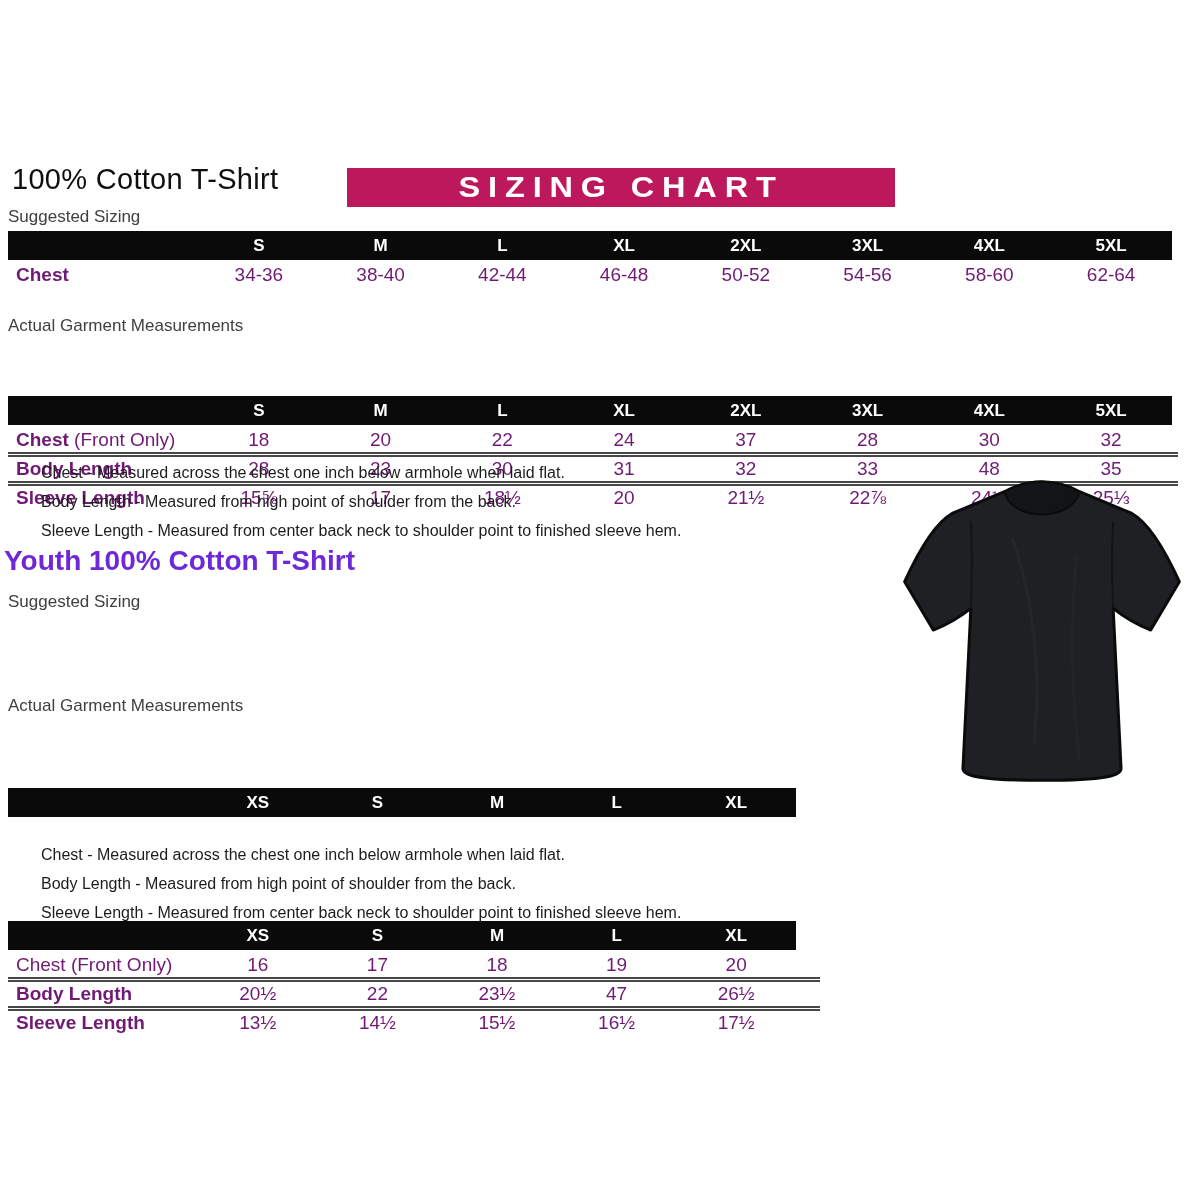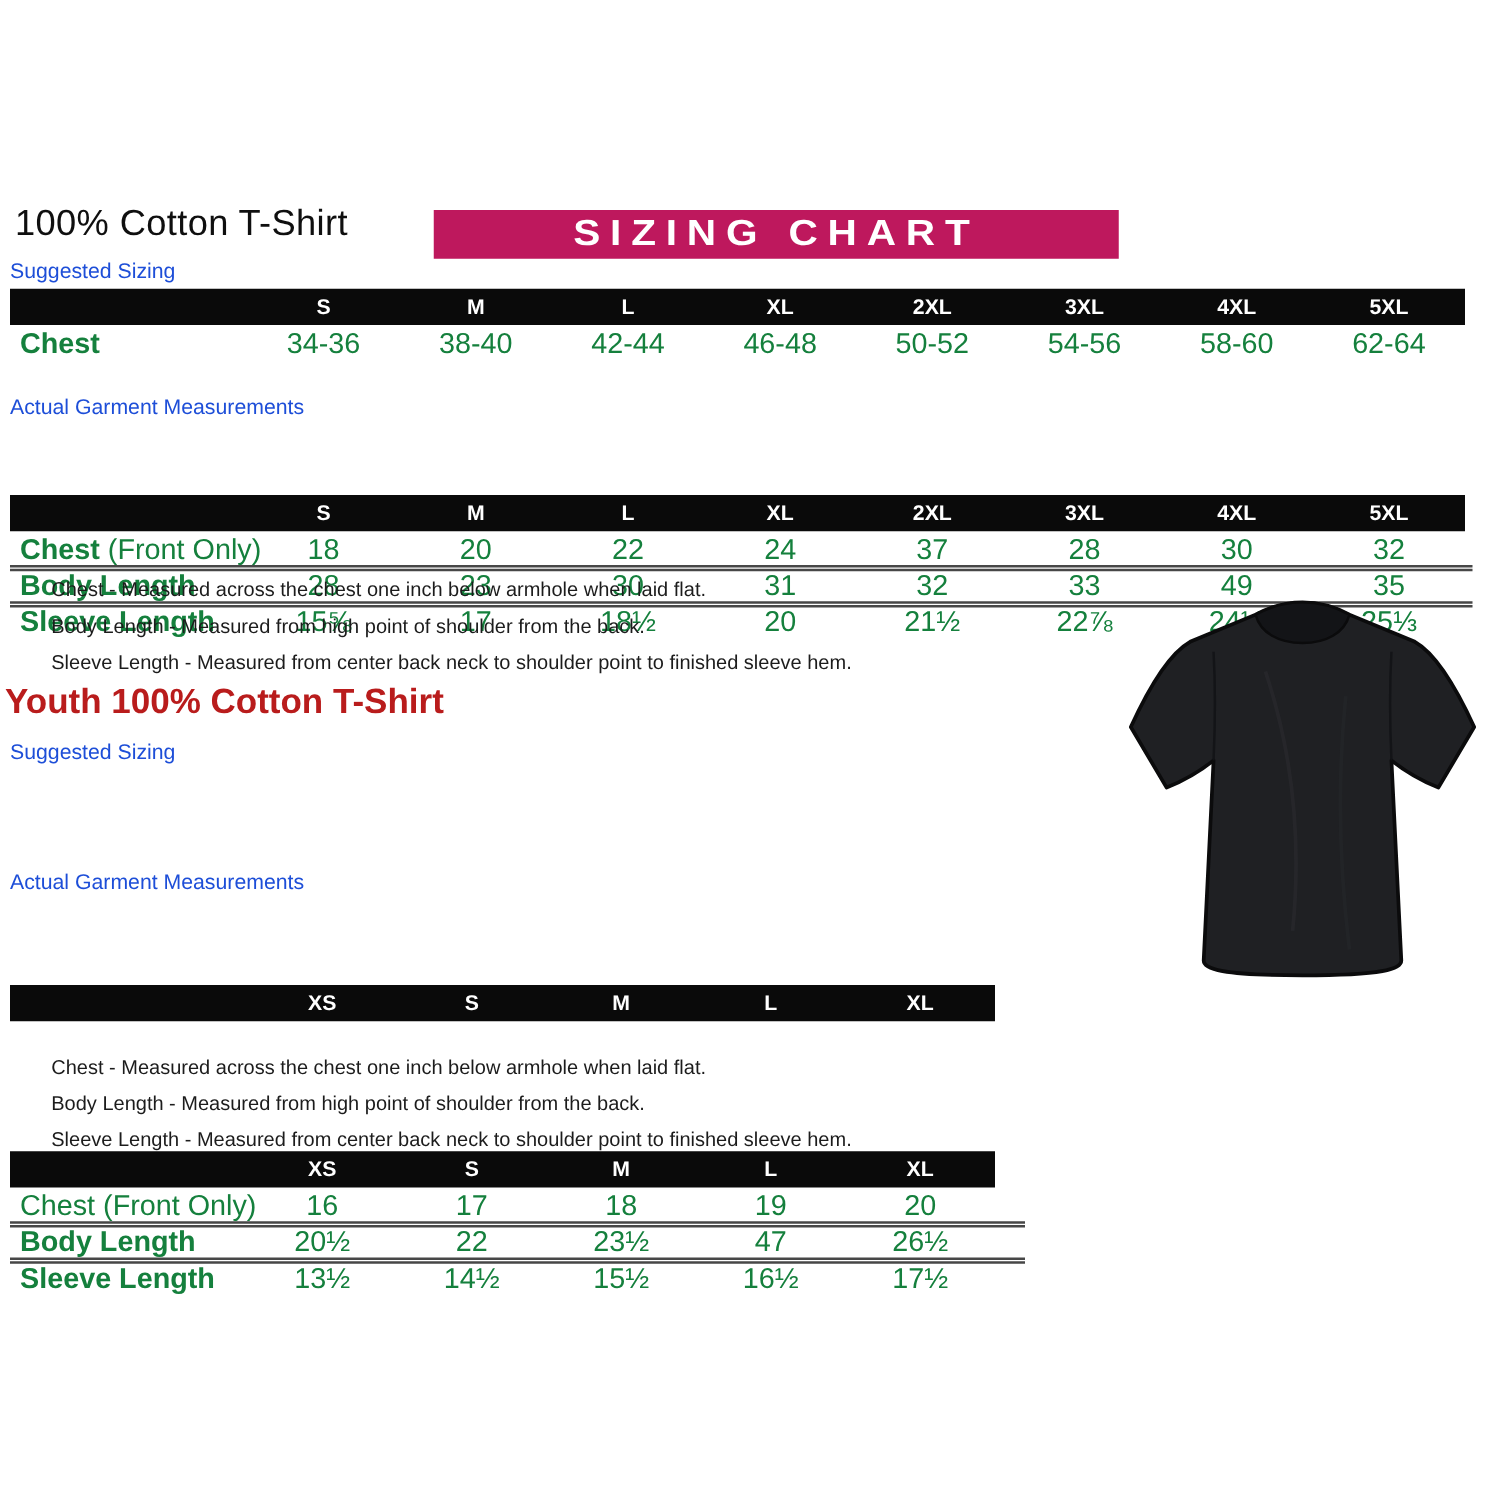--- a/index.html
+++ b/index.html
@@ -8,40 +8,40 @@
     font-family:"Liberation Sans", sans-serif; color:#111; overflow:hidden;
   }
   .abs { position:absolute; }
 
   .main-title { left:12px; top:163px; font-size:29px; font-weight:400; color:#0f0f0f; letter-spacing:0.3px; }
   .banner { left:347px; top:168px; width:548px; height:39px; background:#be185d;
             display:flex; align-items:center; justify-content:center; }
   .banner span { color:#ffffff; font-weight:bold; font-size:29px; letter-spacing:7px;
                  transform:scaleX(1.12); white-space:nowrap; }
 
-  .sec-label { left:8px; font-size:17px; color:#1d4ed8; }
+  .sec-label { left:8px; font-size:17px; color:#404040; }
 
   .tbl { left:8px; }
   .bar { display:flex; background:#0a0a0a; height:29px; align-items:center; }
   .bar .cell { color:#ffffff; font-weight:bold; font-size:17px; }
-  .trow { display:flex; height:29px; align-items:center; font-size:23px; color:#15803d; }
+  .trow { display:flex; height:29px; align-items:center; font-size:19px; color:#701a75; }
   .lcell { width:190px; padding-left:8px; box-sizing:border-box; text-align:left; white-space:nowrap; }
   .cell { flex:1; text-align:center; }
   .b { font-weight:bold; }
   .adult-w { width:1164px; }
   .youth-w { width:788px; }
   .tblbox { position:relative; }
   .sep { position:absolute; left:0; height:0; border-top:5px double #474747; }
   .sep.adult-sep { width:1170px; }
   .sep.youth-sep { width:812px; }
 
   .notes { left:13px; font-size:16px; color:#1c1c1c;margin-left:28px; }
   .notes p { margin:0; line-height:29px; white-space:nowrap; }
 
-  .youth-title { left:4px; top:545px; font-size:28px; font-weight:bold; color:#b91c1c; }
+  .youth-title { left:4px; top:545px; font-size:28px; font-weight:bold; color:#6d28d9; }
 
   .tshirt { left:893px; top:468px; width:298px; height:336px; }
 </style>
 </head>
 <body>
 
 <div class="page">
 
   <div class="abs main-title">100% Cotton T-Shirt</div>
 
@@ -102,21 +102,21 @@
       <div class="cell">32</div>
     </div>
     <div class="trow">
       <div class="lcell"><span class="b">Body Length</span><span></span></div>
       <div class="cell">28</div>
       <div class="cell">23</div>
       <div class="cell">30</div>
       <div class="cell">31</div>
       <div class="cell">32</div>
       <div class="cell">33</div>
-      <div class="cell">49</div>
+      <div class="cell">48</div>
       <div class="cell">35</div>
     </div>
     <div class="trow">
       <div class="lcell"><span class="b">Sleeve Length</span><span></span></div>
       <div class="cell">15⅝</div>
       <div class="cell">17</div>
       <div class="cell">18½</div>
       <div class="cell">20</div>
       <div class="cell">21½</div>
       <div class="cell">22⅞</div>

